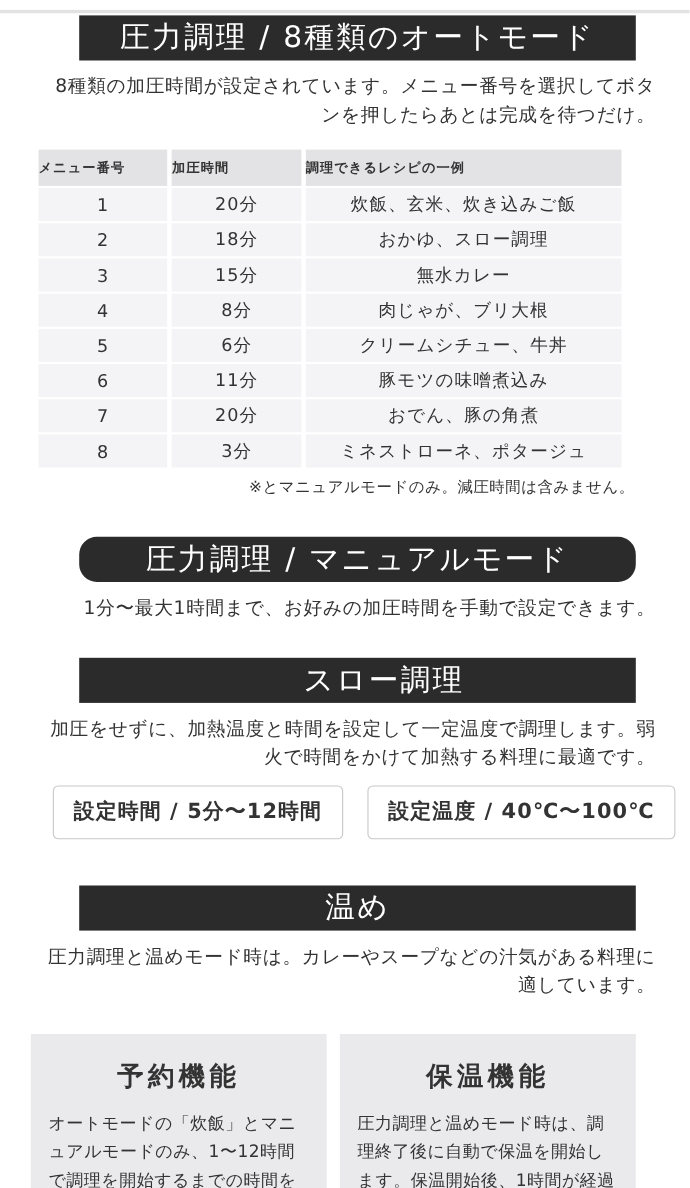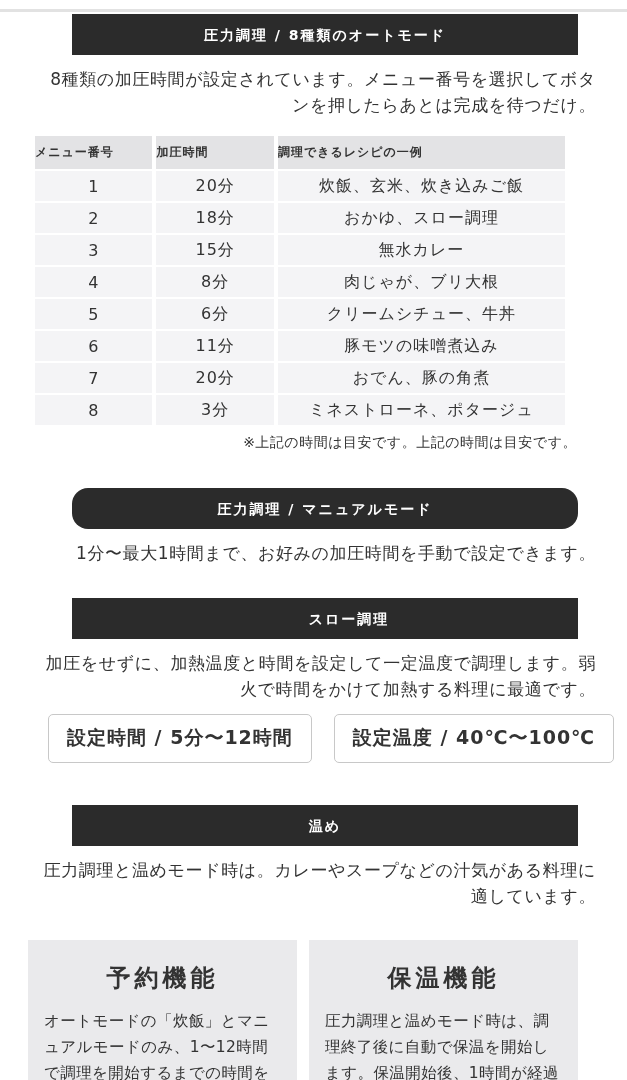--- a/index.html
+++ b/index.html
@@ -21,21 +21,21 @@
     overflow:hidden;
   }
   .top-divider{height:3px;background:var(--top-divider,#e2e2e2);margin-top:9px;}
   .bar{
     background:var(--header-bar-bg,#2b2b2b);
     color:var(--header-bar-text,#fff);
     width:506px;height:41px;margin-left:72px;
     display:flex;align-items:center;justify-content:center;
   }
   .bar .bar-title{
-    font-size:14px;font-weight:bold;letter-spacing:2px;margin:0;line-height:1;
+    font-size:27px;font-weight:normal;letter-spacing:2px;margin:0;line-height:1;
   }
   .mt-first{margin-top:2px;}
   .mt-a{margin-top:36px;border-radius:16px;}
   .mt-b{margin-top:32px;padding-left:48px;}
   .mt-c{margin-top:42px;}
   .para{
     font-size:17px;line-height:26px;letter-spacing:0.6px;
     margin:11px 31px 0 33px;
     text-align:right;
   }
@@ -140,21 +140,21 @@
           <td>20分</td>
           <td>おでん、豚の角煮</td>
         </tr>
         <tr>
           <td>8</td>
           <td>3分</td>
           <td>ミネストローネ、ポタージュ</td>
         </tr>
       </tbody>
     </table>
-    <p class="note">※上記の時間は目安です。上記の時間は目安です。</p>
+    <p class="note">※とマニュアルモードのみ。減圧時間は含みません。</p>
   </section>
 
   <section>
     <div class="bar mt-a">
       <h2 class="bar-title">圧力調理 / マニュアルモード</h2>
     </div>
     <p class="para">1分〜最大1時間まで、お好みの加圧時間を手動で設定できます。</p>
   </section>
 
   <section>

